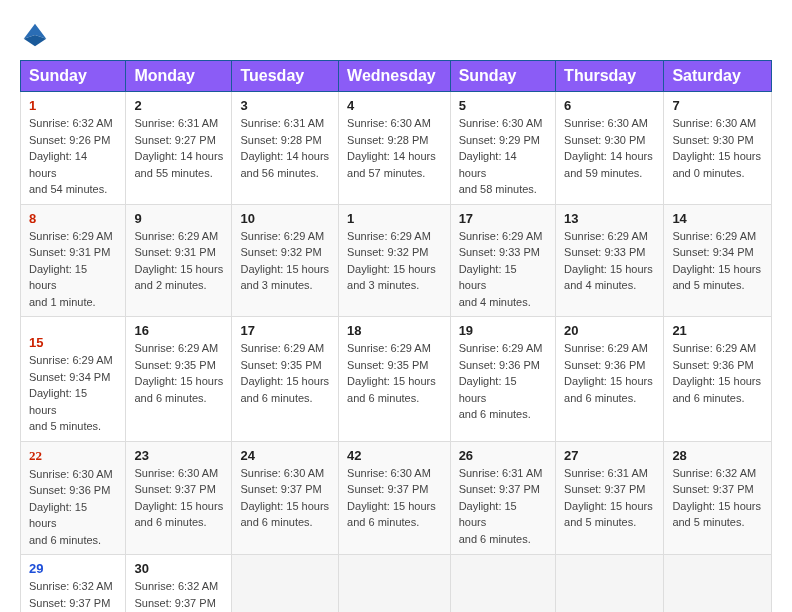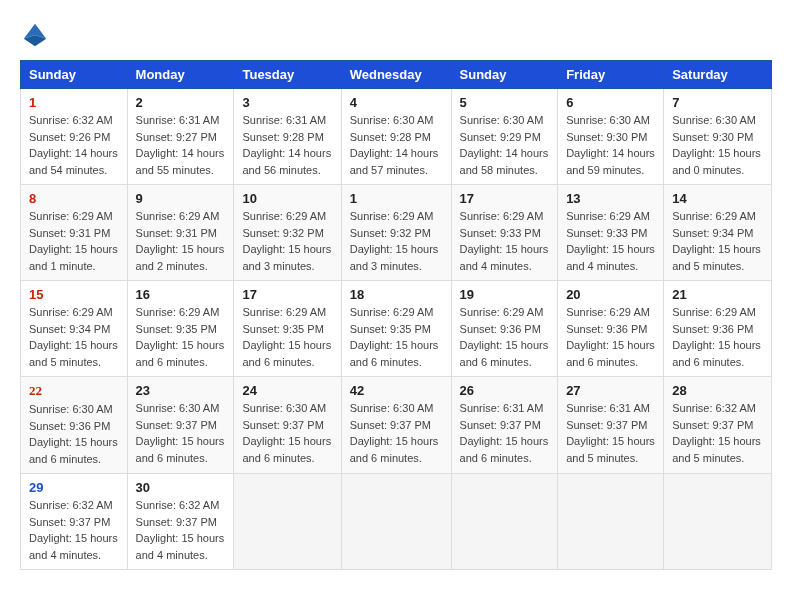--- a/index.html
+++ b/index.html
@@ -36,25 +36,25 @@
     .location {
       font-size: 16px;
       color: #555;
     }
     .calendar {
       width: 100%;
       border-collapse: collapse;
       border: 1px solid #ccc;
     }
     .calendar th {
-      background-color: #1d4ed8;
+      background-color: #8b5cf6;
       color: #fff;
       text-align: left;
       padding: 6px 8px;
-      font-size: 13px;
+      font-size: 16px;
       font-weight: bold;
       border: 1px solid #1a5a9a;
     }
     .calendar td {
       vertical-align: top;
       padding: 6px 8px;
       font-size: 11px;
       color: #333;
       border: 1px solid #ddd;
       width: 113px;
@@ -102,21 +102,21 @@
 </div>
 
 <table class="calendar">
   <thead>
     <tr>
     <th>Sunday</th>
         <th>Monday</th>
         <th>Tuesday</th>
         <th>Wednesday</th>
         <th>Sunday</th>
-        <th>Friday</th>
+        <th>Thursday</th>
         <th>Saturday</th>
       </tr>
   </thead>
   <tbody id="calendar-body">
   <tr>
         <td style="color: rgb(204, 34, 0);">
           <span class="day-number" style="color: rgb(204, 34, 0);">1</span>
           <div class="day-info">Sunrise: 6:32 AM<br>Sunset: 9:26 PM<br>Daylight: 14 hours<br>and 54 minutes.</div>
         </td>
         <td>
@@ -169,21 +169,21 @@
           <span class="day-number">13</span>
           <div class="day-info">Sunrise: 6:29 AM<br>Sunset: 9:33 PM<br>Daylight: 15 hours<br>and 4 minutes.</div>
         </td>
         <td>
           <span class="day-number">14</span>
           <div class="day-info">Sunrise: 6:29 AM<br>Sunset: 9:34 PM<br>Daylight: 15 hours<br>and 5 minutes.</div>
         </td>
       </tr>
       <tr>
         <td style="color: rgb(204, 34, 0);">
-          <span class="day-number" style="color: rgb(204, 34, 0);">15</span>
+          <span class="day-number" style="color: rgb(204, 34, 0); margin-top: 12px;">15</span>
           <div class="day-info">Sunrise: 6:29 AM<br>Sunset: 9:34 PM<br>Daylight: 15 hours<br>and 5 minutes.</div>
         </td>
         <td>
           <span class="day-number">16</span>
           <div class="day-info">Sunrise: 6:29 AM<br>Sunset: 9:35 PM<br>Daylight: 15 hours<br>and 6 minutes.</div>
         </td>
         <td>
           <span class="day-number">17</span>
           <div class="day-info">Sunrise: 6:29 AM<br>Sunset: 9:35 PM<br>Daylight: 15 hours<br>and 6 minutes.</div>
         </td>

